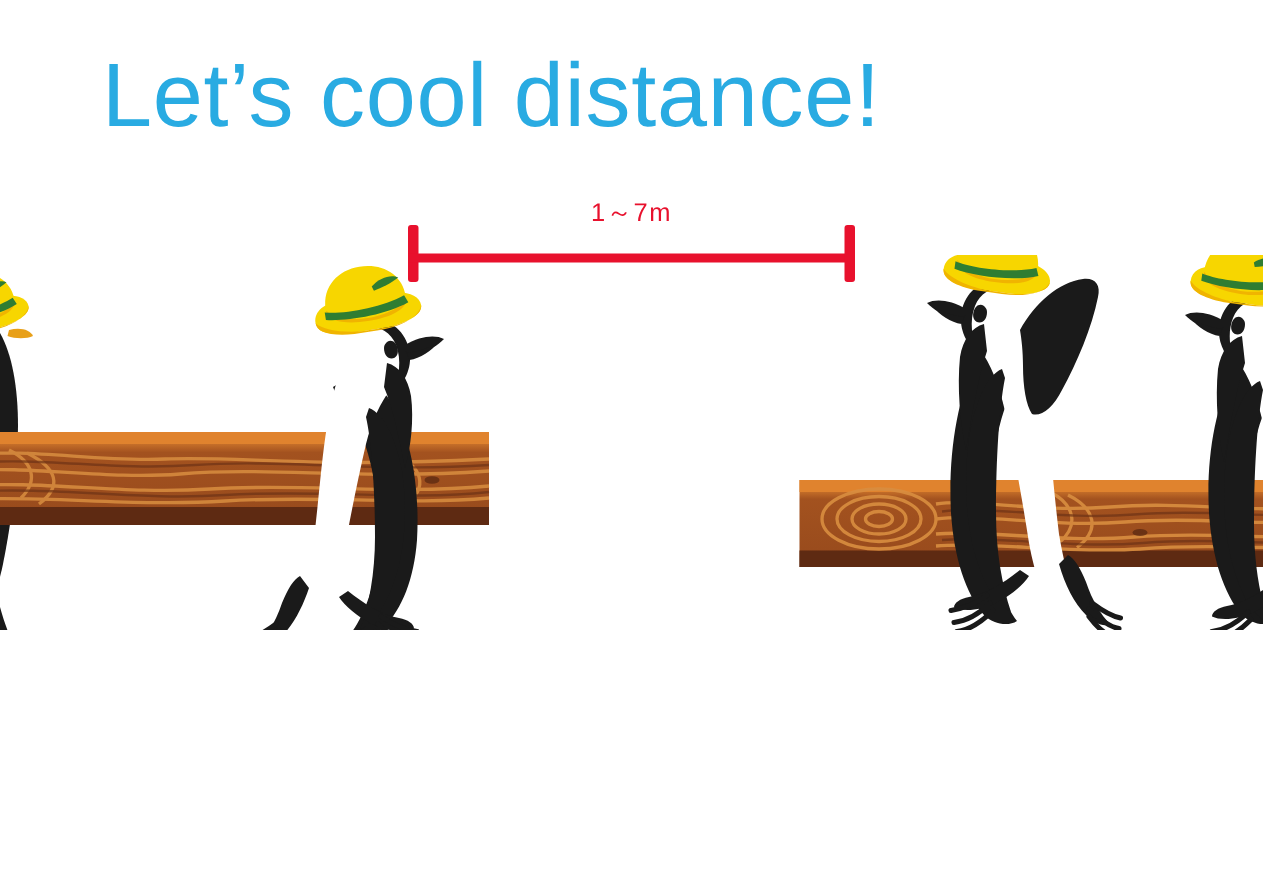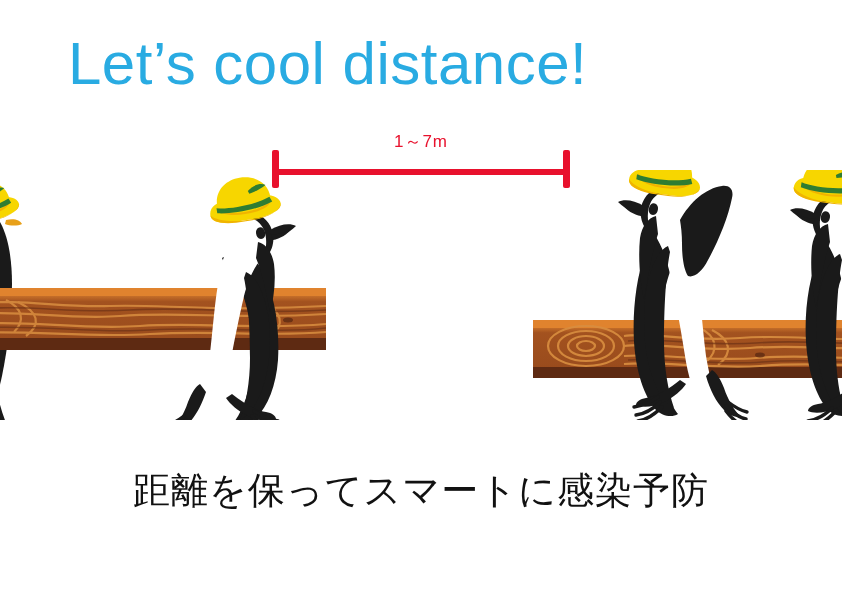--- a/index.html
+++ b/index.html
@@ -314,15 +314,14 @@
           </g>
           <g transform="translate(-2,8) rotate(8) scale(1.0)">
             <use href="#strawHat"></use>
           </g>
         </g>
 
       </g>
     </svg>
   </div>
 
-  <div id="caption">距離を保ってスマートに感染予防</div>
 
 </div>
 
 </body></html>

